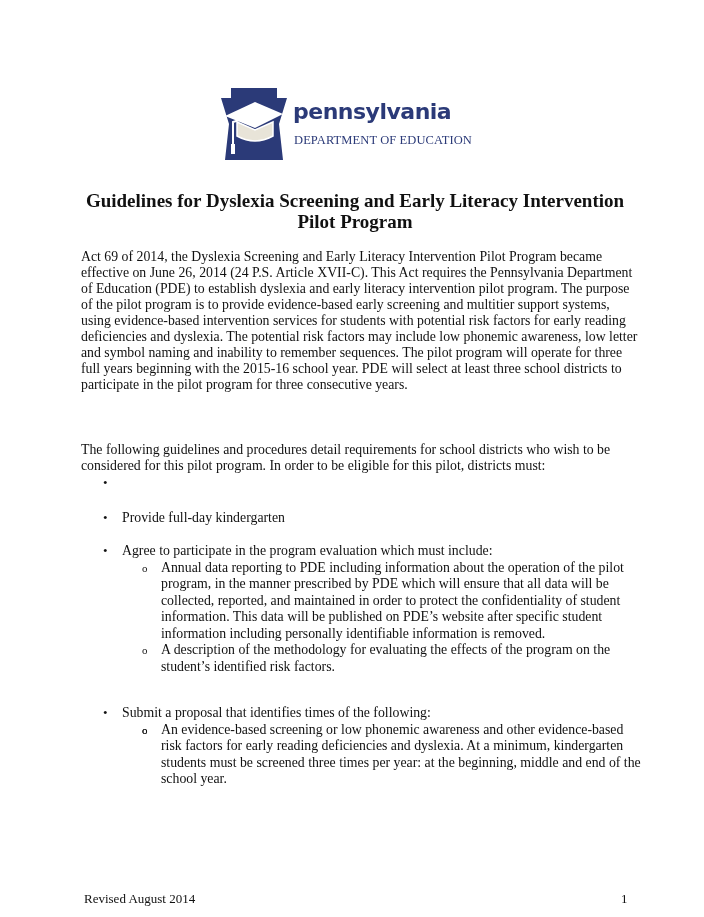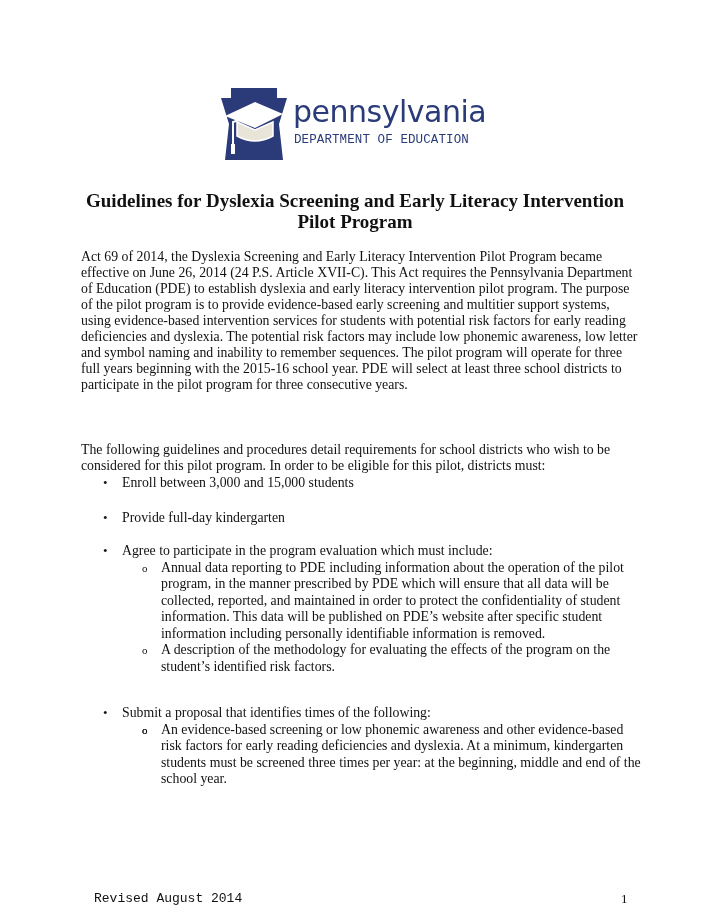--- a/index.html
+++ b/index.html
@@ -7,26 +7,26 @@
     width: 704px; height: 917px; position: relative; overflow: hidden;
     font-family: "Liberation Serif", "DejaVu Serif", serif;
     color: #111111;
   }
   .logo {
     position: absolute; left: 221px; top: 88px; width: 270px; height: 72px;
   }
   .keystone { position: absolute; left: 0; top: 0; width: 66px; height: 72px; }
   .logo-word {
     position: absolute; left: 72px; top: 6px;
-    font-family: "DejaVu Sans", sans-serif; font-weight: normal;
-    font-size: 30px; letter-spacing: -0.5px; color: #2b3a78; line-height: 36px;
+    font-family: "DejaVu Sans", sans-serif; font-weight: bold;
+    font-size: 22px; letter-spacing: -0.5px; color: #2b3a78; line-height: 36px;
   }
   .logo-sub {
     position: absolute; left: 73px; top: 44px;
-    font-family: Liberation Mono, monospace;
+    font-family: Liberation Serif, serif;
     font-size: 12.5px; color: #2b3a78; line-height: 16px; letter-spacing: 0.1px;
   }
   .title {
     position: absolute; left: 70px; width: 570px; top: 190px;
     text-align: center; font-weight: bold; font-size: 19px; line-height: 21px;
   }
   .para {
     position: absolute; left: 81px; width: 560px;
     font-size: 13.8px; line-height: 16px;
   }
@@ -43,21 +43,21 @@
   .b2 { top: 510px; }
   .b3 { top: 543px; }
   .b4 { top: 705px; }
   .sub {
     position: relative; margin-left: 39px; width: 480px;
   }
   .sub .circ {
     position: absolute; left: -19px; top: 0; font-size: 11px;
   }
   .footer-left {
-    position: absolute; left: 94px; top: 891px; font-size: 13px; font-family: Liberation Mono, monospace;
+    position: absolute; left: 84px; top: 891px; font-size: 13px;
   }
   .footer-right {
     position: absolute; left: 621px; top: 891px; font-size: 13px;
   }
 </style>
 </head>
 <body>
 
 <div class="logo">
   <svg class="keystone" viewBox="0 0 66 72">
@@ -74,21 +74,20 @@
 <div class="title">
   <div>Guidelines for Dyslexia Screening and Early Literacy Intervention</div>
   <div>Pilot Program</div>
 </div>
 
 <div class="para p1">Act 69 of 2014, the Dyslexia Screening and Early Literacy Intervention Pilot Program became effective on June 26, 2014 (24 P.S. Article XVII-C).  This Act requires the Pennsylvania Department of Education (PDE) to establish dyslexia and early literacy intervention pilot program.  The purpose of the pilot program is to provide evidence-based early screening and multitier support systems, using evidence-based intervention services for students with potential risk factors for early reading deficiencies and dyslexia.  The potential risk factors may include low phonemic awareness, low letter and symbol naming and inability to remember sequences.  The pilot program will operate for three full years beginning with the 2015-16 school year.  PDE will select at least three school districts to participate in the pilot program for three consecutive years.</div>
 <div class="para p2">The following guidelines and procedures detail requirements for school districts who wish to be considered for this pilot program.  In order to be eligible for this pilot, districts must:</div>
 
 <div class="bullet b1">
   <span class="dot">•</span>
-  <span>Enroll between 3,000 and 15,000 students</span>
 </div>
 
 <div class="bullet b2">
   <span class="dot">•</span>
   <span>Provide full-day kindergarten</span>
 </div>
 
 <div class="bullet b3">
   <span class="dot">•</span>
   <div>Agree to participate in the program evaluation which must include:</div>

